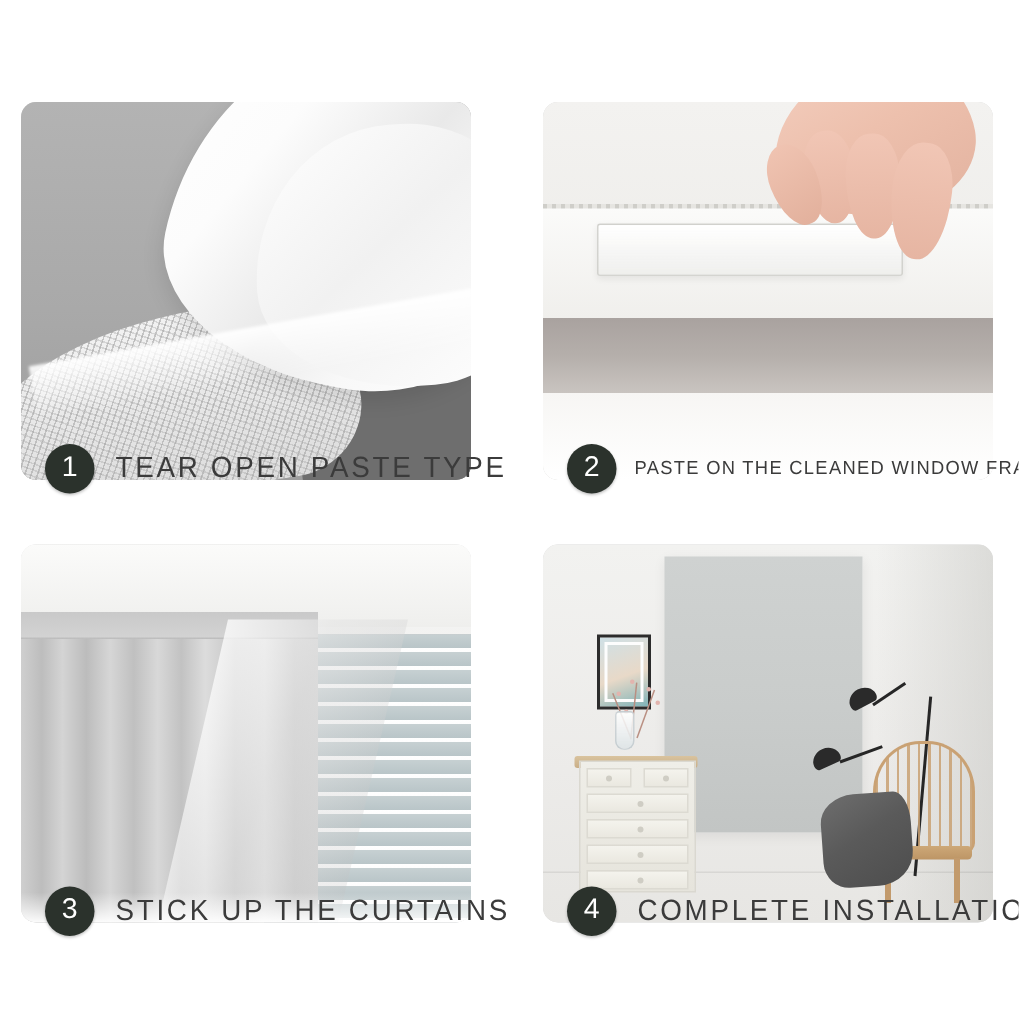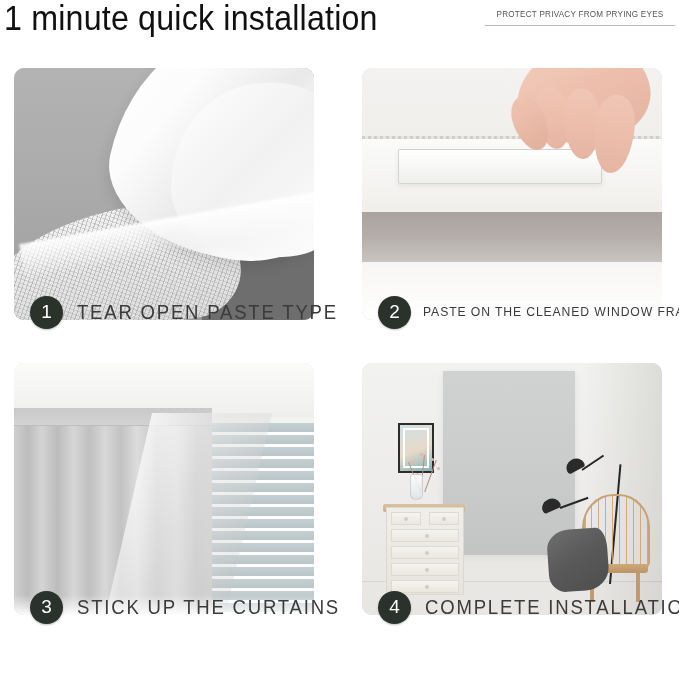--- a/index.html
+++ b/index.html
@@ -287,27 +287,20 @@
     position:absolute; width:19px; height:12px;
     background:#2a2a2a;
     border-radius:50% 50% 14% 14% / 70% 70% 30% 30%;
   }
 </style>
 </head>
 <body>
 
 <div class="page">
 
-  <div class="header">
-    <div class="title">1 minute quick installation</div>
-    <div class="tagline-wrap">
-      <div class="tagline">PROTECT PRIVACY FROM PRYING EYES</div>
-      <div class="tagline-rule"></div>
-    </div>
-  </div>
 
   <div class="grid">
 
     <div class="panel">
       <div class="photo">
         <div class="p1-bg"></div>
         <div class="p1-dark"></div>
         <div class="p1-mesh"></div>
         <div class="p1-strip"></div>
         <div class="p1-strip2"></div>

